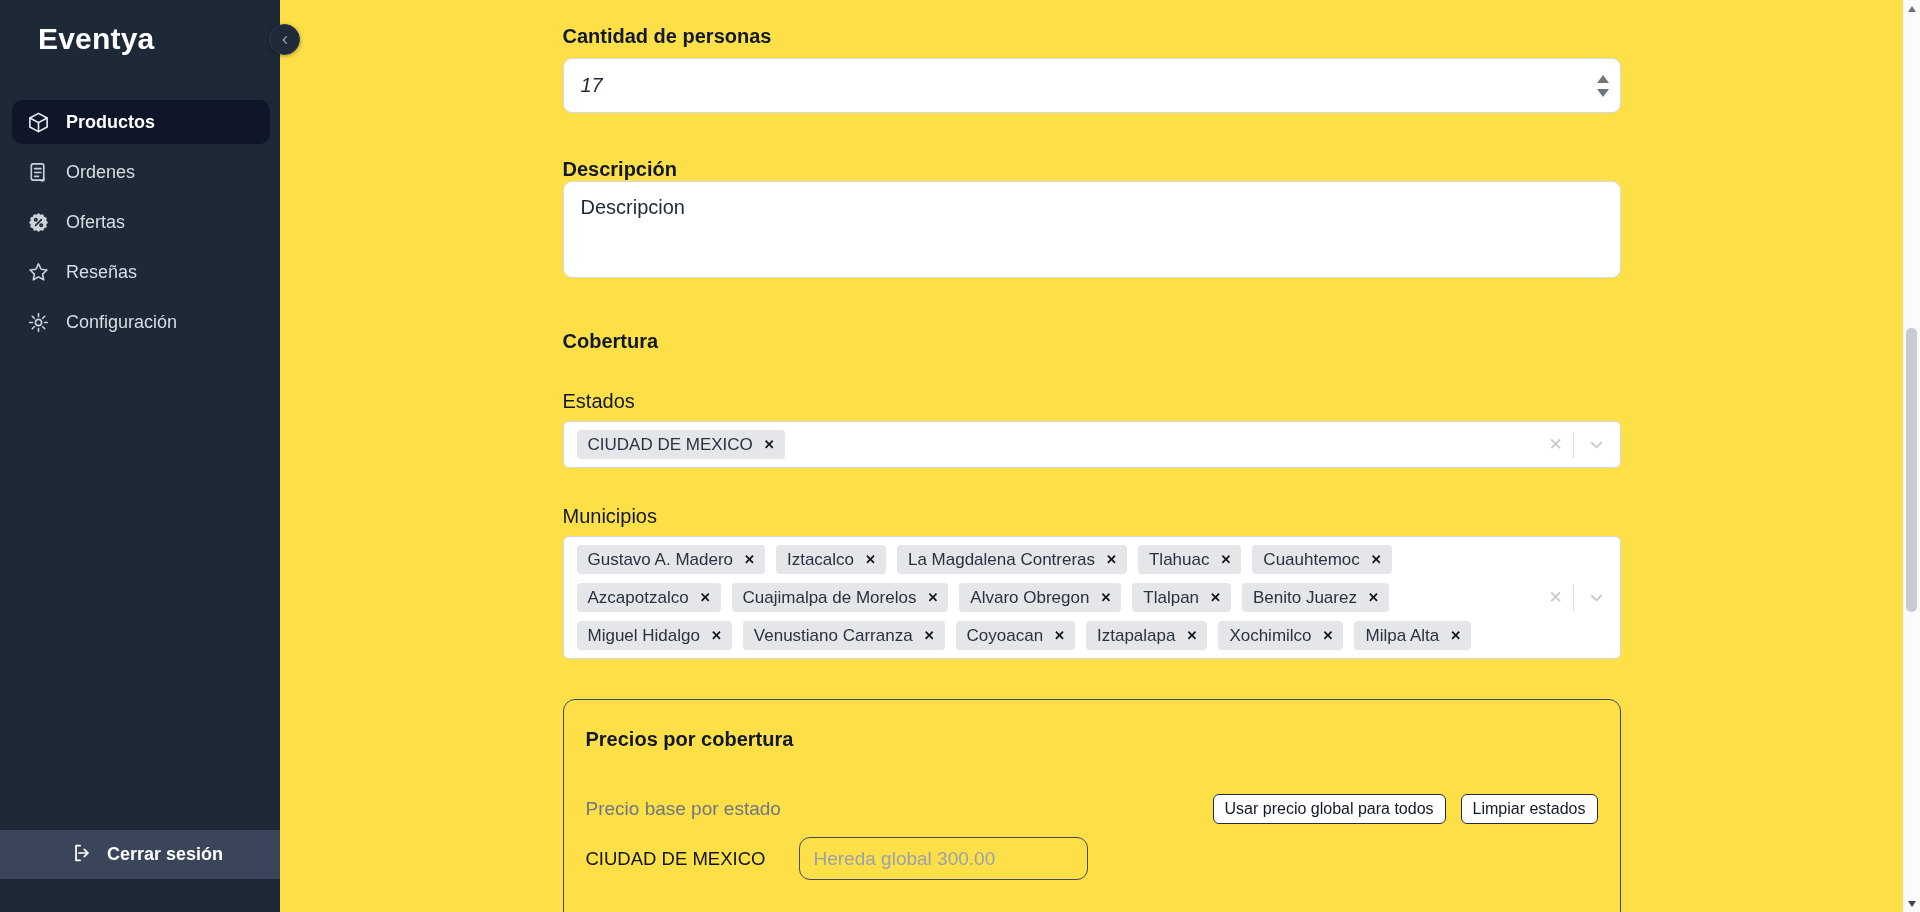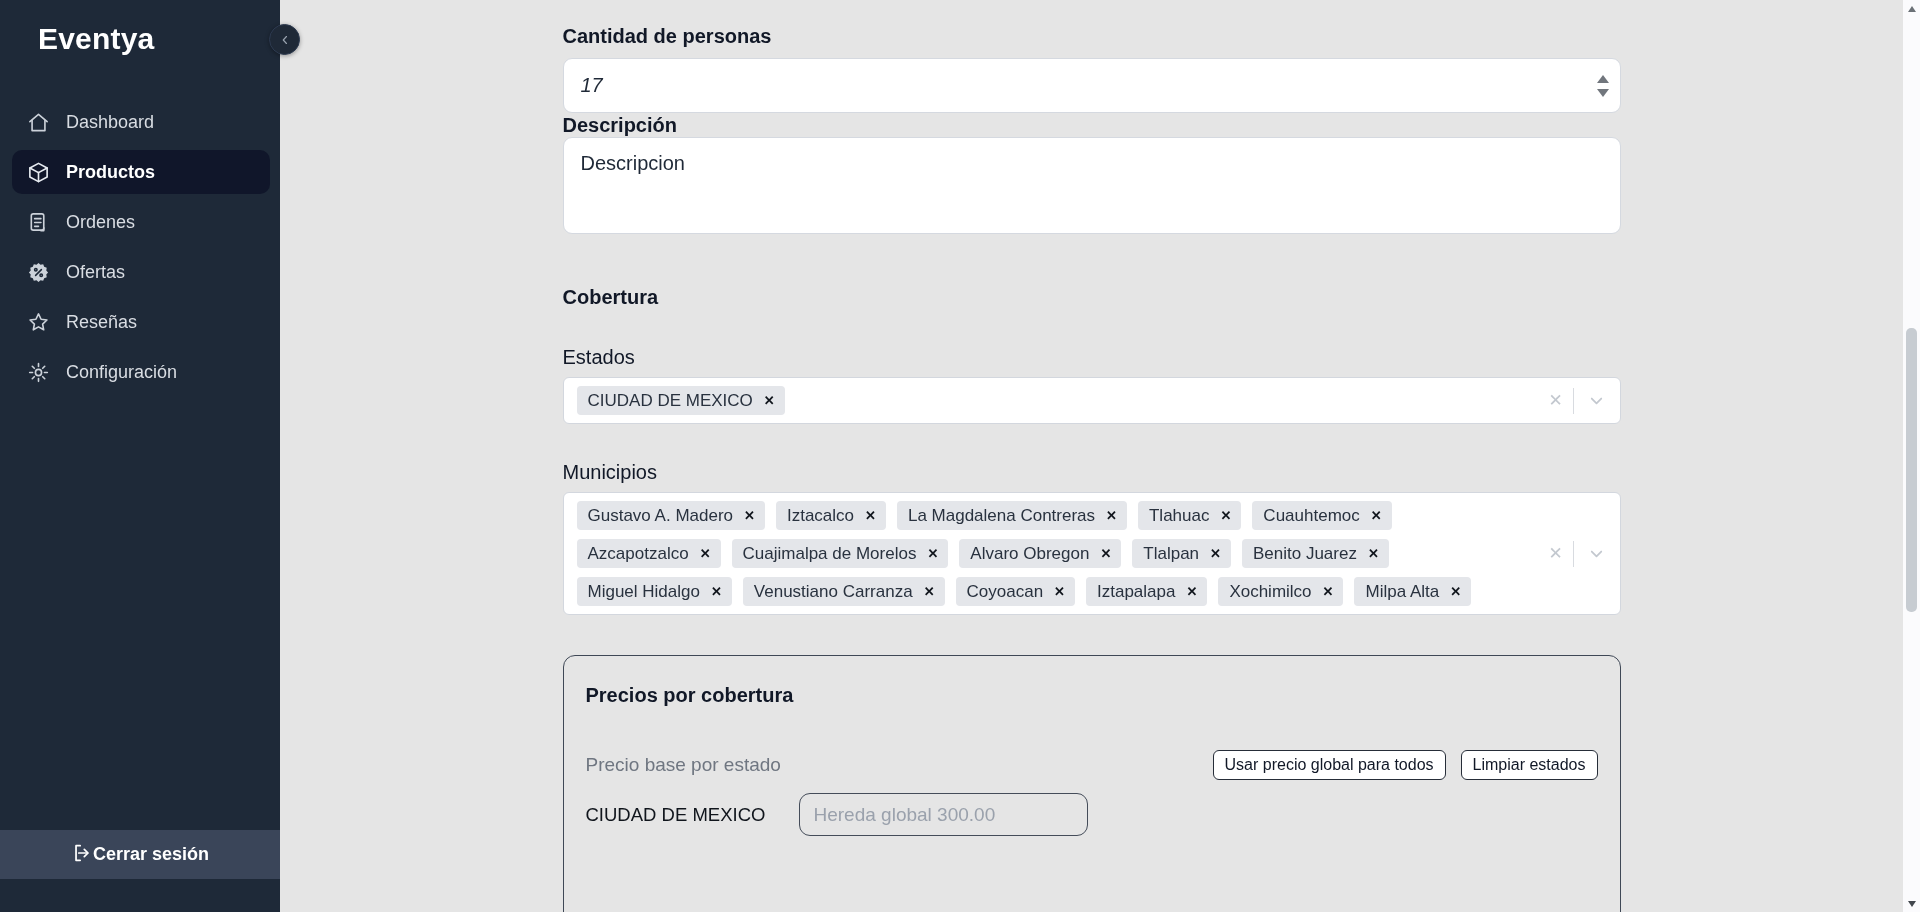--- a/index.html
+++ b/index.html
@@ -27,40 +27,40 @@
     border-radius: 10px; color: #d9dde3; font-size: 18px; cursor: pointer;
   }
   .nav-item.active { background: #10162a; color: #ffffff; font-weight: 700; }
   .nav-icon { width: 23px; height: 23px; flex: 0 0 23px; display: flex; align-items: center; justify-content: center; }
   .nav-icon svg { width: 23px; height: 23px; stroke: #ccd2da; fill: none; stroke-width: 1.7; stroke-linecap: round; stroke-linejoin: round; }
   .nav-item.active .nav-icon svg { stroke: #e8ecf2; }
 
   .logout-bar {
     position: absolute; left: 0; right: 0; bottom: 33px; height: 49px;
     background: #3a4559; display: flex; align-items: center;
-    padding-left: 71px; cursor: pointer;
+    padding-left: 71px; gap: 14px; cursor: pointer;
   }
   .logout-bar svg { width: 22px; height: 22px; stroke: #ffffff; fill: none; stroke-width: 1.9; stroke-linecap: round; stroke-linejoin: round; }
   .logout-label { font-size: 18px; font-weight: 700; color: #ffffff; }
 
   .collapse-btn {
     position: fixed; left: 269px; top: 24px; width: 31px; height: 31px;
     border-radius: 50%; background: #1f2937; border: 1px solid #2d3a50;
     box-shadow: 0 1px 4px rgba(0,0,0,.35);
     display: flex; align-items: center; justify-content: center;
     z-index: 5; cursor: pointer;
   }
   .collapse-btn svg { width: 14px; height: 14px; stroke: #9aa3af; fill: none; stroke-width: 2; stroke-linecap: round; stroke-linejoin: round; }
 
   
-  .main { position: fixed; left: 280px; top: 0; right: 17px; bottom: 0; background: #e5e5e5; overflow: hidden; }
+  .main { position: fixed; left: 280px; top: 0; right: 17px; bottom: 0; background: #fde047; overflow: hidden; }
   .content { width: 1058px; margin: 0 auto; padding-top: 24px; }
 
   .field-label { font-size: 20px; font-weight: 700; color: #111827; line-height: 24px; }
-  .mt-desc { }
+  .mt-desc { margin-top: 44px; }
 
   .number-wrap {
     position: relative; margin-top: 10px; height: 55px;
     background: #ffffff; border: 1px solid #d5d9e0; border-radius: 9px;
   }
   .number-input {
     width: 100%; height: 100%; border: none; background: transparent; outline: none;
     padding: 0 40px 0 17px; font-size: 20px; color: #1f2937;
     font-family: "Liberation Sans", sans-serif;
     -moz-appearance: textfield; appearance: textfield; font-style: italic;
@@ -136,29 +136,20 @@
   .tri-down { width: 0; height: 0; border-left: 4.5px solid transparent; border-right: 4.5px solid transparent; border-top: 6px solid #42474d; }
   .sb-thumb { position: absolute; left: 3px; width: 11px; top: 328px; height: 284px; background: #c7ccd2; border-radius: 5px; cursor: pointer; }
 </style>
 </head>
 <body>
 
 <aside class="sidebar">
   <div class="brand">Eventya</div>
 
   <nav class="nav">
-    <div class="nav-item">
-      <span class="nav-icon">
-        <svg viewBox="0 0 24 24">
-            <path d="M3 11.2 12 3.5l9 7.7"></path>
-            <path d="M5.3 10v10.5h13.4V10"></path>
-          </svg>
-      </span>
-      <span>Dashboard</span>
-    </div>
     <div class="nav-item active">
       <span class="nav-icon">
         <svg viewBox="0 0 24 24">
             <path d="M12 2.5 21 7.3v9.4L12 21.5 3 16.7V7.3z"></path>
             <path d="M3 7.3l9 4.8 9-4.8"></path>
             <path d="M12 12.1V21.5"></path>
           </svg>
       </span>
       <span>Productos</span>
     </div>

